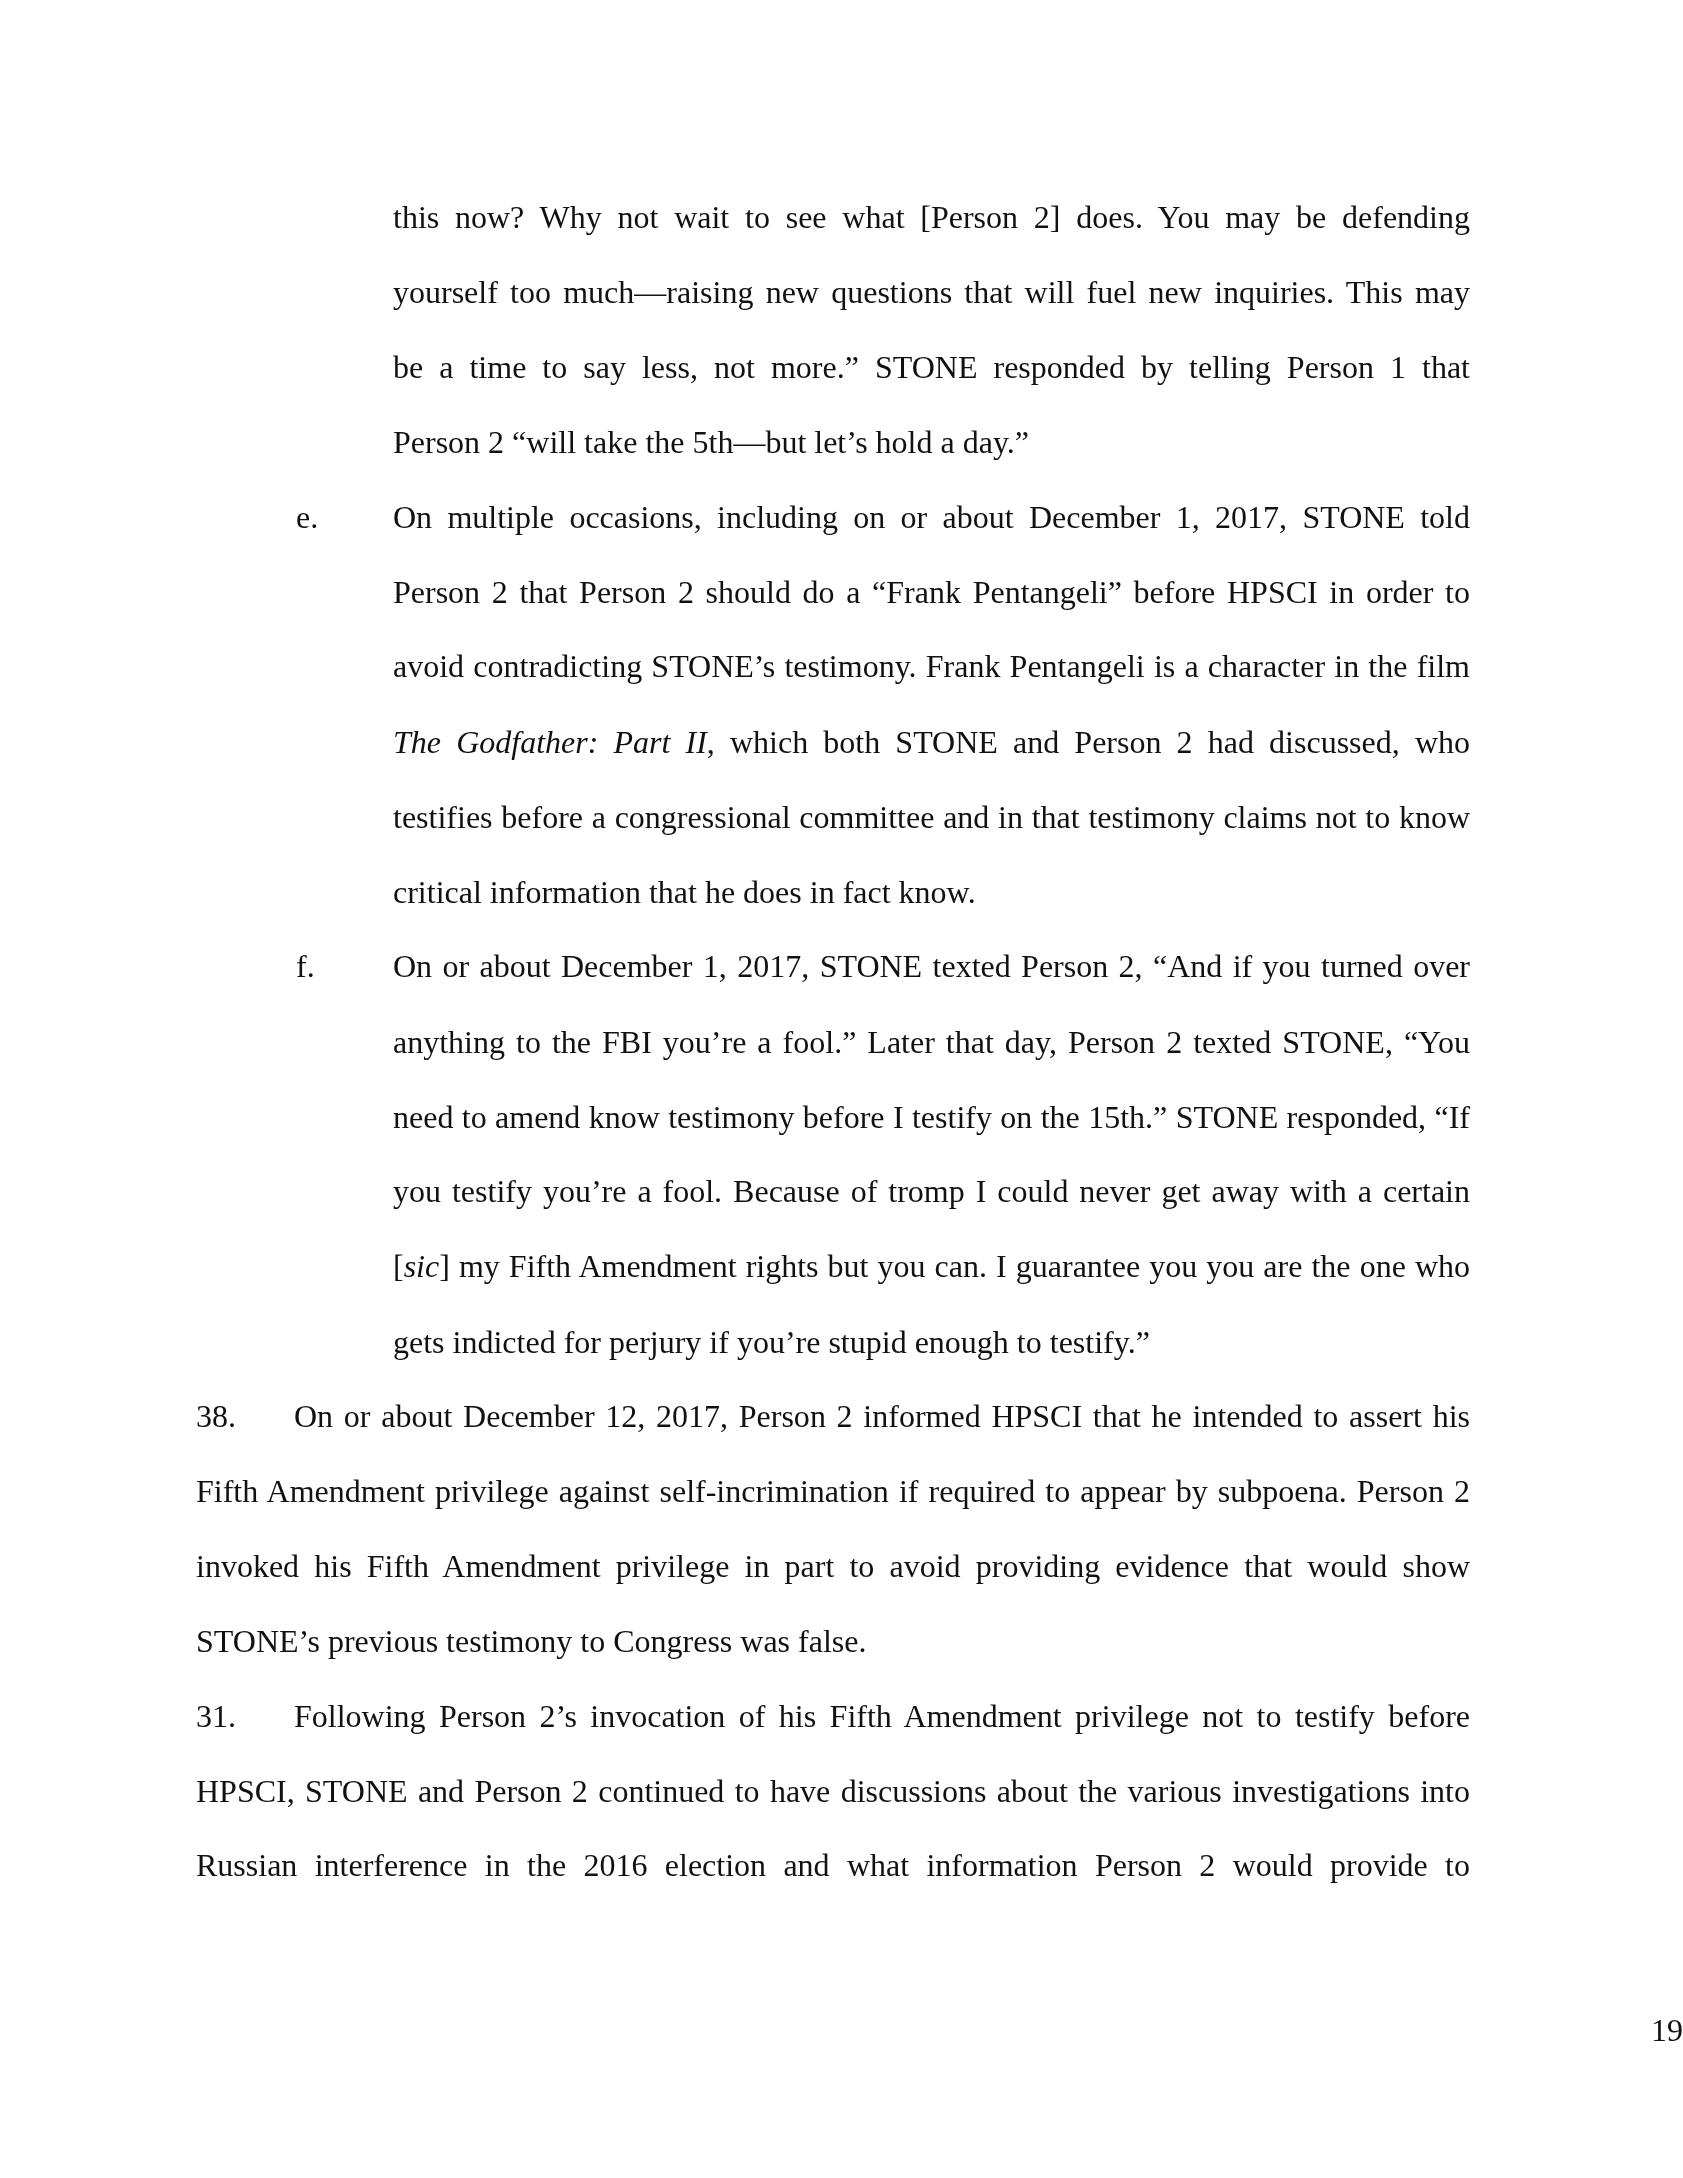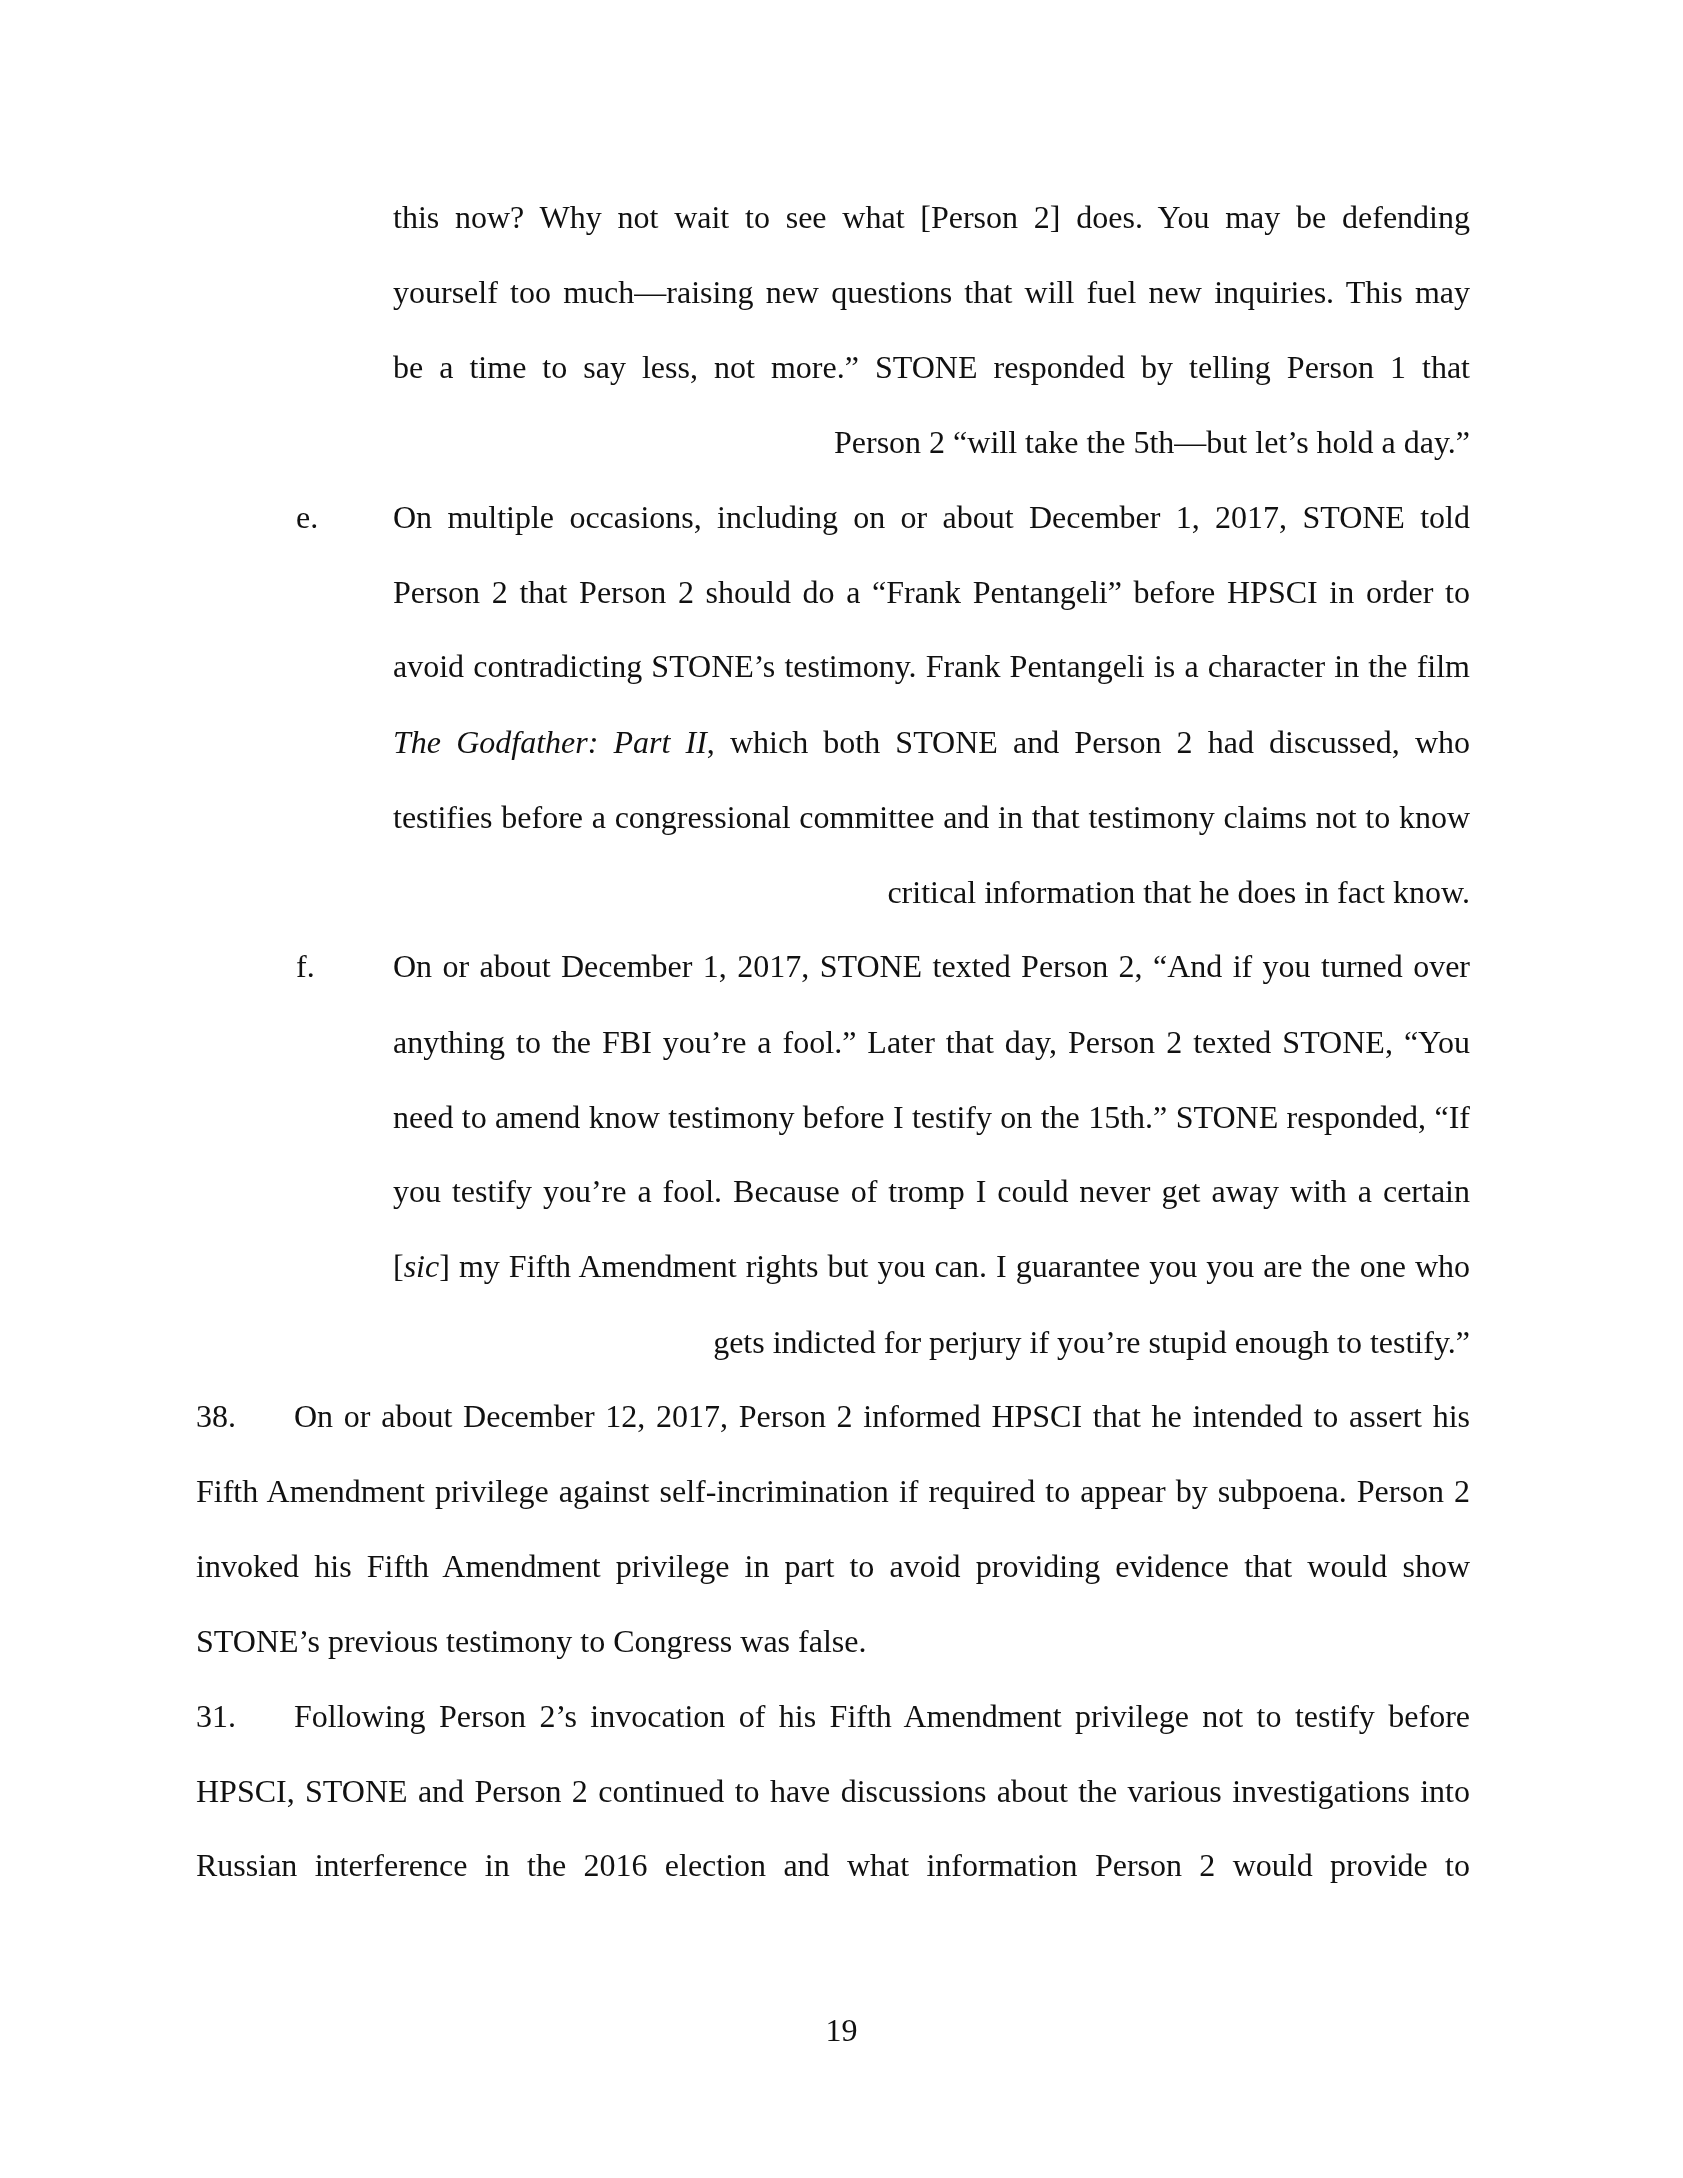--- a/index.html
+++ b/index.html
@@ -25,32 +25,32 @@
     position: absolute;
     font-size: 32px;
     line-height: 40px;
     white-space: nowrap;
   }
   .justify {
     text-align: justify;
     text-align-last: justify;
     white-space: normal;
   }
-  .block-text { left: 393px; width: 1077px; text-align: right; }
+  .block-text { left: 393px; width: 1077px; }
   .para-text { left: 196px; width: 1274px; }
   .label-sub { left: 296px; }
   .label-num { left: 196px; text-align: center; }
   .para-first { left: 294px; width: 1176px; }
   i { font-style: italic; }
   .page-number {
     position: absolute;
     top: 2010px;
     left: 0;
     width: 1683px;
-    text-align: center;
+    text-align: right;
     font-size: 32px;
     line-height: 40px;
   }
 </style>
 </head>
 <body>
 
 <div class="page">
 
   <div>

